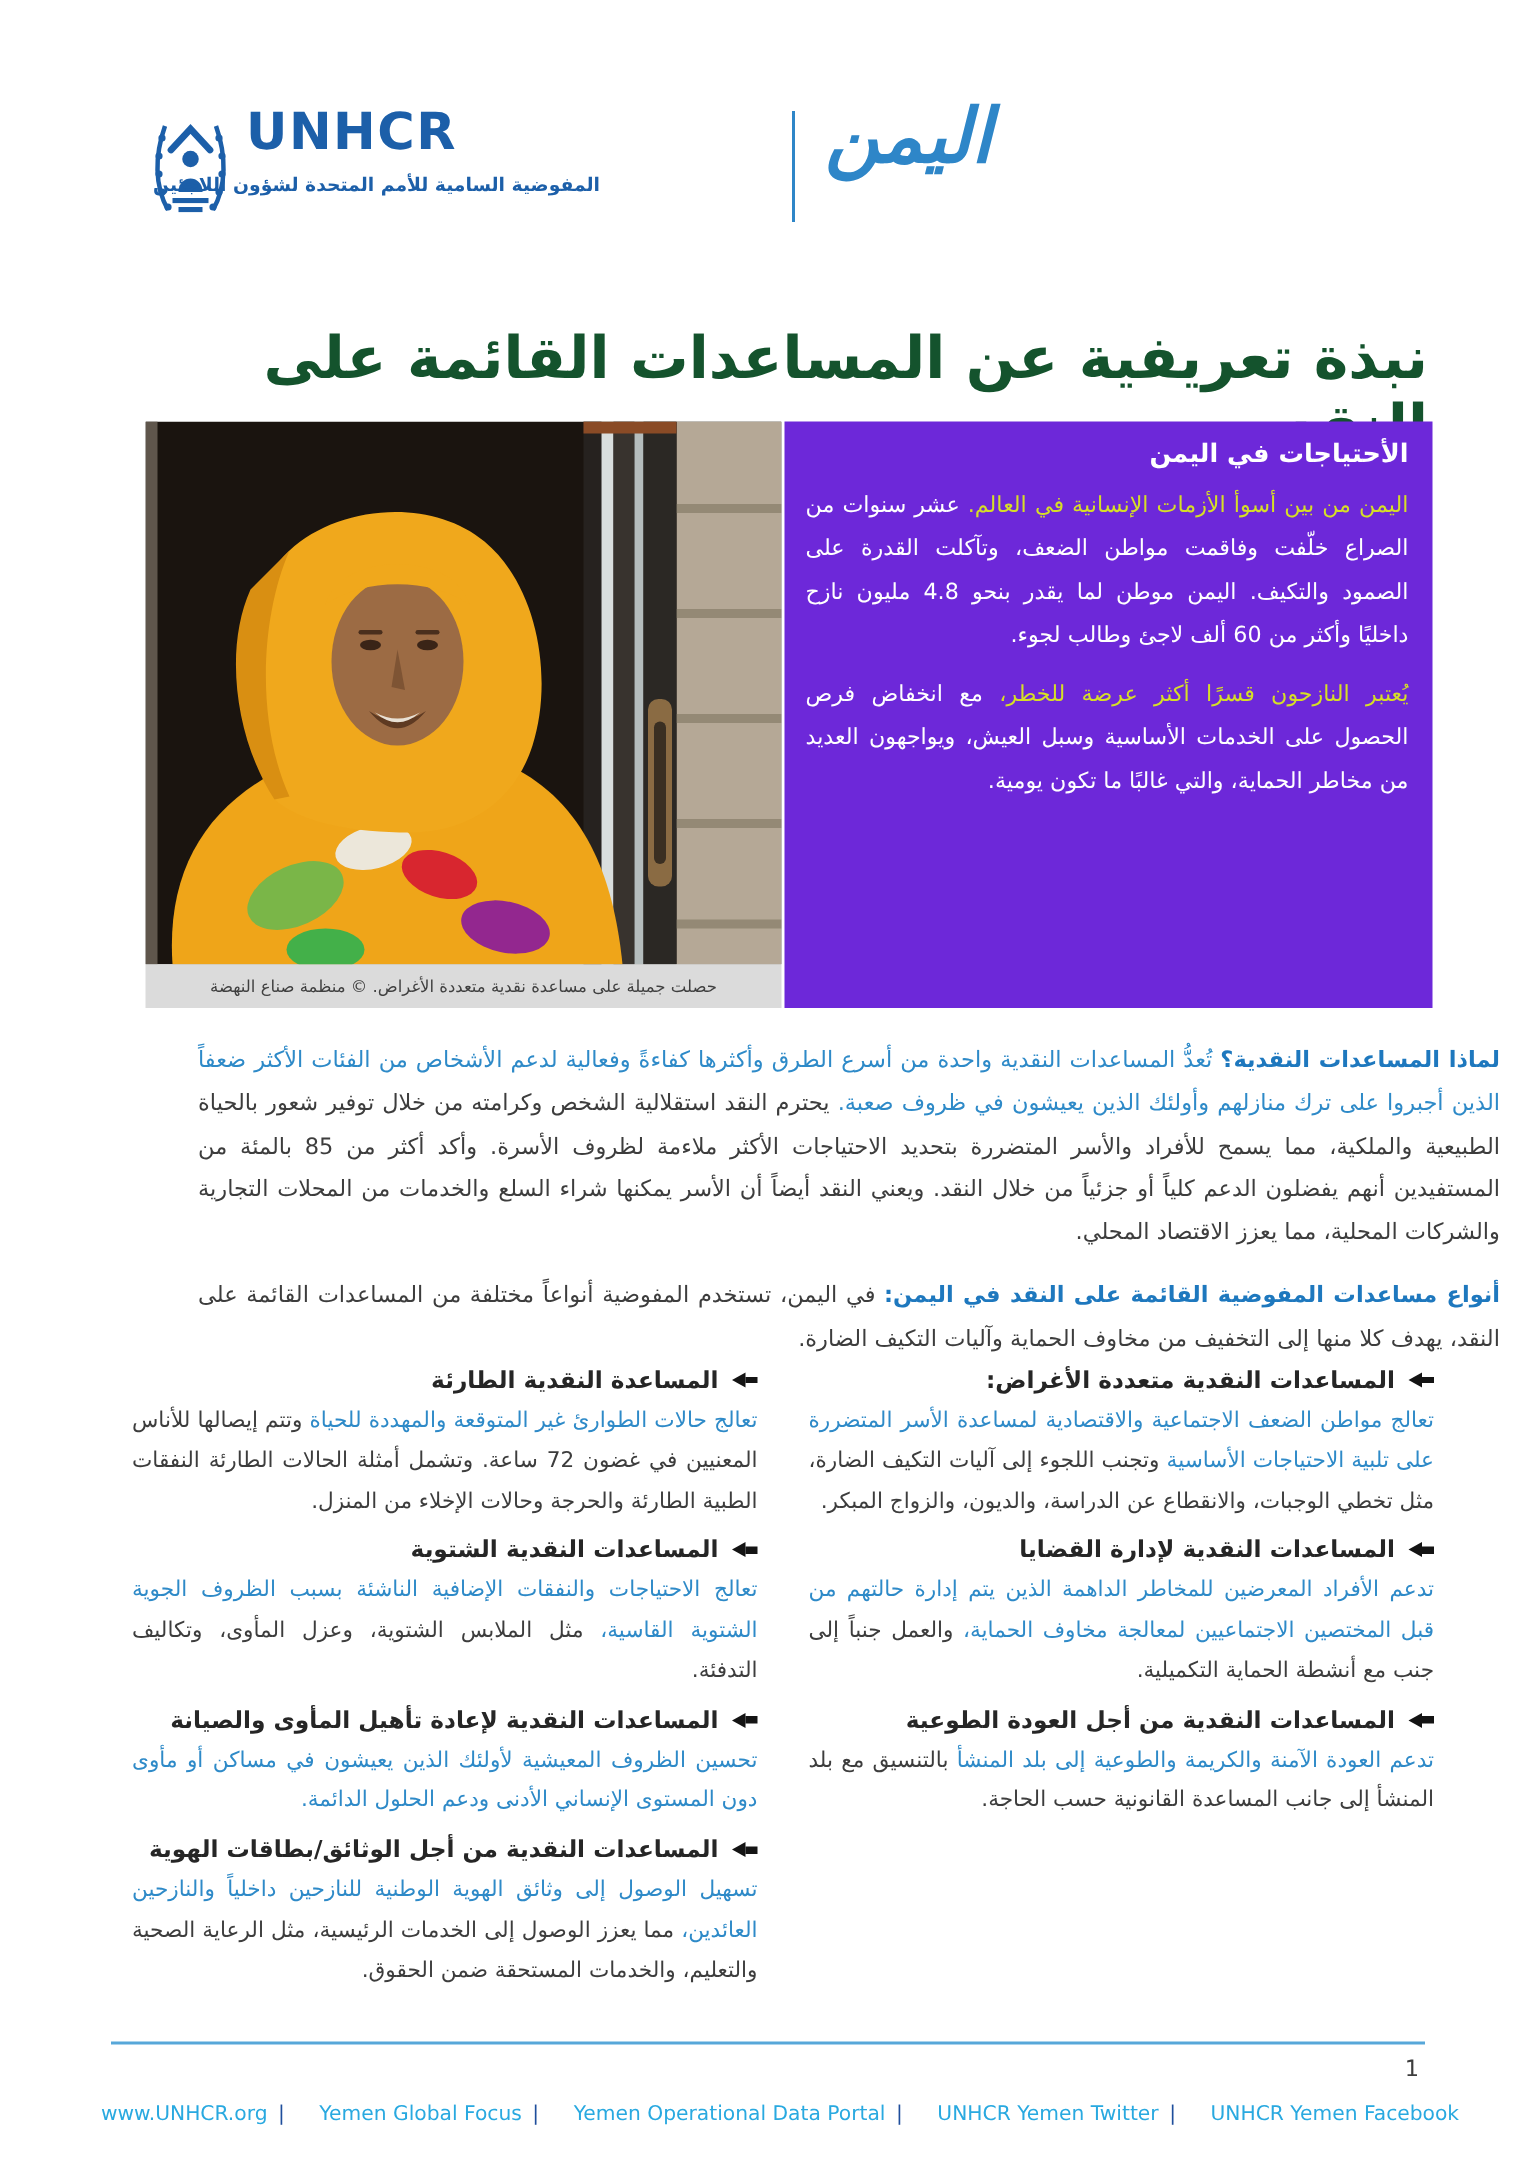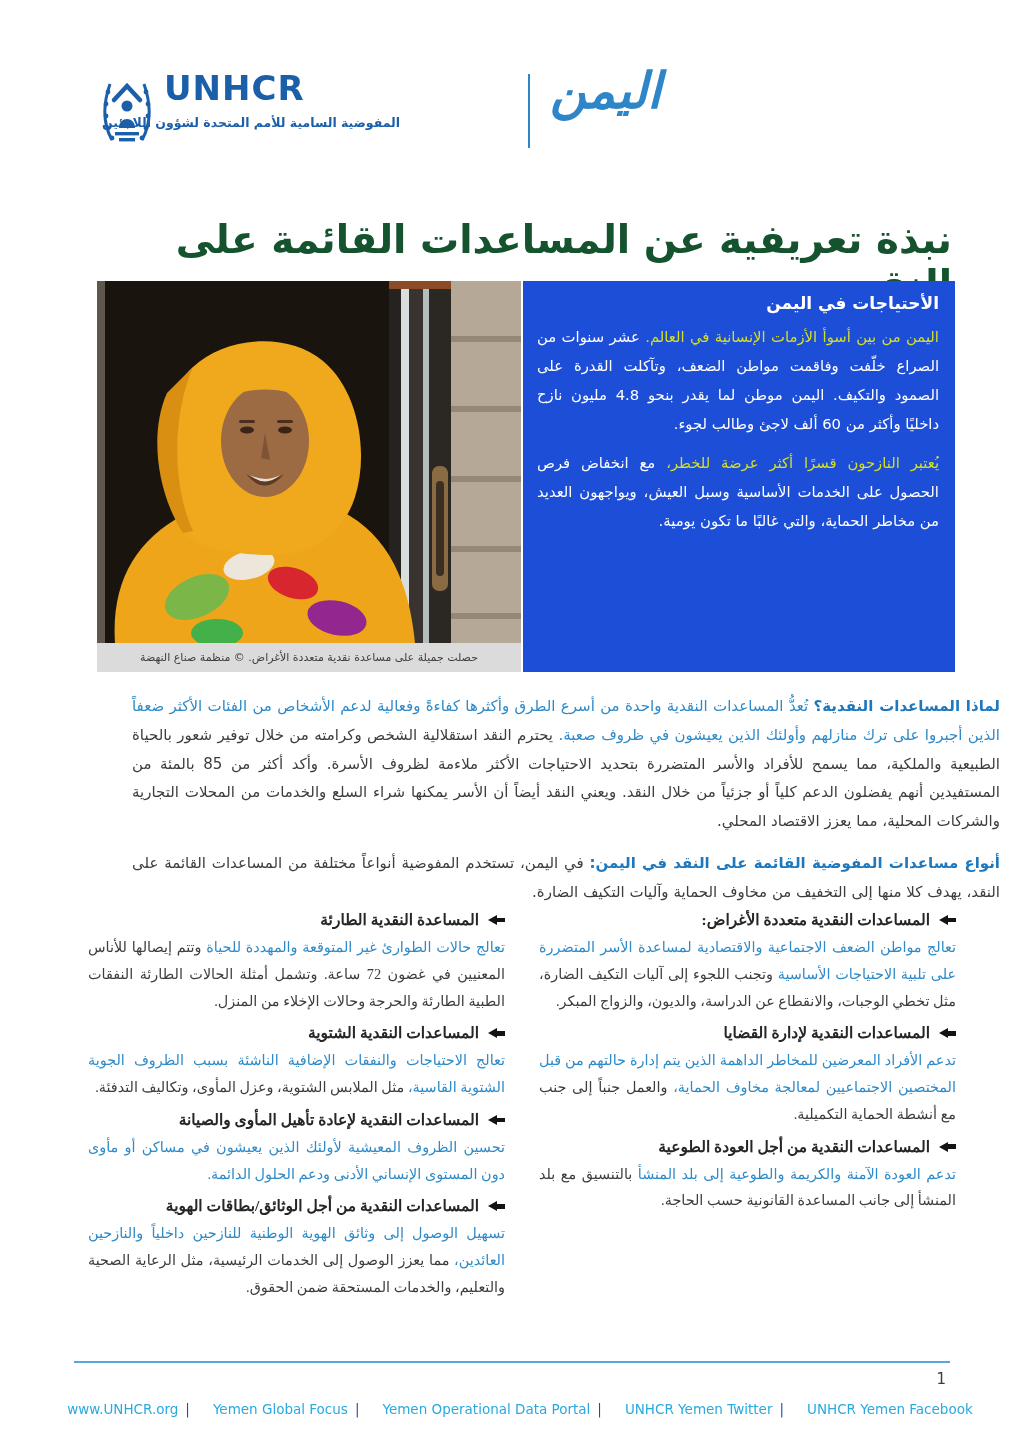--- a/index.html
+++ b/index.html
@@ -20,37 +20,37 @@
   
   .page-title{position:absolute;top:190px;left:70px;right:72px;direction:rtl;text-align:right;
               font-size:39px;font-weight:bold;color:#14532d;margin-top:27px;}
 
   
   .content-row{position:absolute;top:281px;left:97px;width:858px;height:391px;display:flex;}
   .photo-wrap{width:424px;display:flex;flex-direction:column;}
   .photo-img{width:424px;height:362px;display:block;}
   .photo-caption{height:29px;background:#DBDBDB;display:flex;align-items:center;
                  justify-content:center;font-size:11px;color:#3f3f3f;direction:rtl;}
-  .needs-box{flex:1;margin-left:2px;background:#1d4ed8;color:#ffffff;direction:rtl;
+  .needs-box{flex:1;margin-left:2px;background:#6d28d9;color:#ffffff;direction:rtl;
              padding:10px 16px 12px 14px;box-sizing:border-box;}
   .needs-heading{font-size:17px;font-weight:bold;margin:2px 0 10px;}
   .needs-box p{font-size:14.8px;line-height:1.95;text-align:justify;margin:0 0 11px;}
   .hl{color:#D6DF26;}
 
   
   .body-para{position:absolute;left:88px;width:868px;direction:rtl;text-align:justify;
              font-size:15px;line-height:1.92;color:#3d3d3d;margin-left:44px;}
   .why-para{top:692px;}
   .types-para{top:849px;}
   .lead{font-weight:bold;color:#1E78BE;}
   .blue{color:#2E8AC8;}
 
   
   .columns{position:absolute;top:911px;left:88px;width:868px;display:flex;direction:rtl;gap:34px;}
-  .col{width:417px;font-family:Liberation Serif, serif;}
+  .col{width:417px;}
   .item{margin-bottom:9px;}
   .item-heading{display:flex;align-items:center;gap:9px;direction:rtl;
                 font-size:15.5px;font-weight:bold;color:#262626;margin-bottom:5px;}
   .arrow-icon{display:inline-flex;align-items:center;direction:ltr;flex:0 0 auto;}
   .arrow-head{width:0;height:0;border-top:5.5px solid transparent;
               border-bottom:5.5px solid transparent;border-right:9px solid #141414;}
   .arrow-tail{width:8px;height:4.5px;background:#141414;}
   .item-body{font-size:14.4px;line-height:1.86;text-align:justify;color:#3d3d3d;margin:0 0 10px;}
 
   

